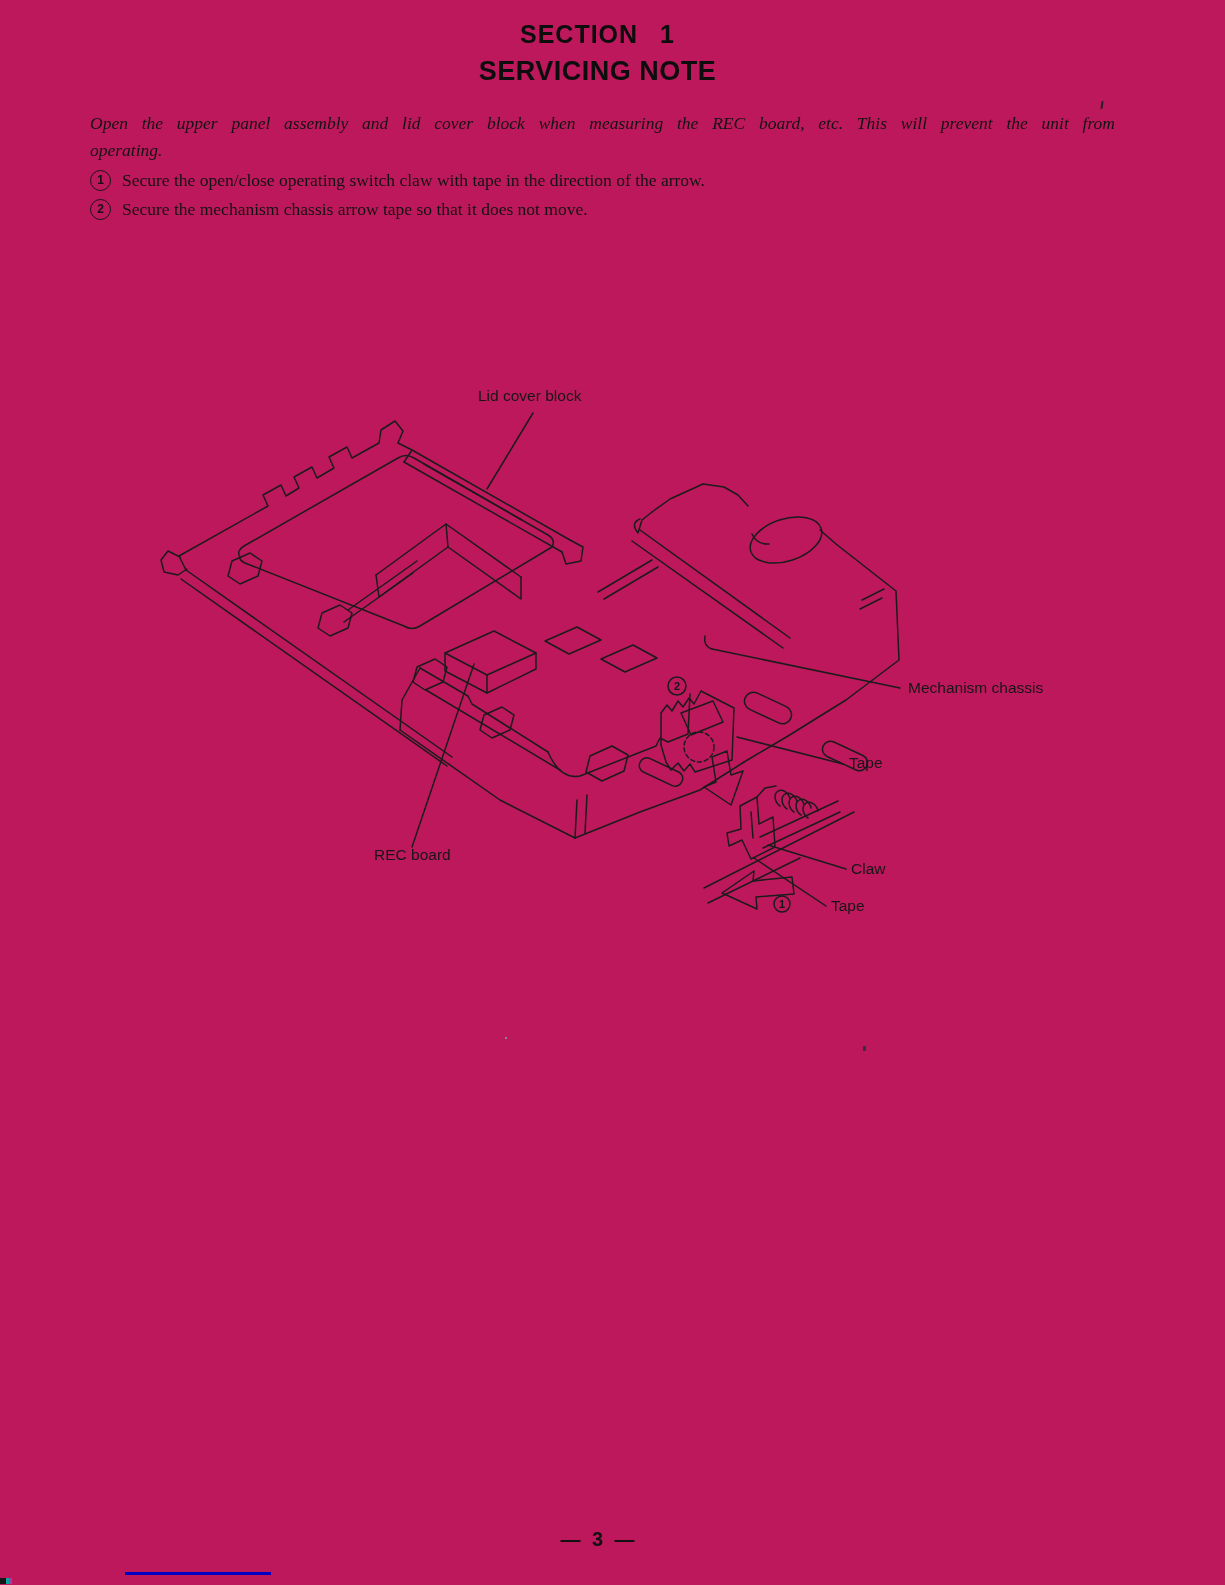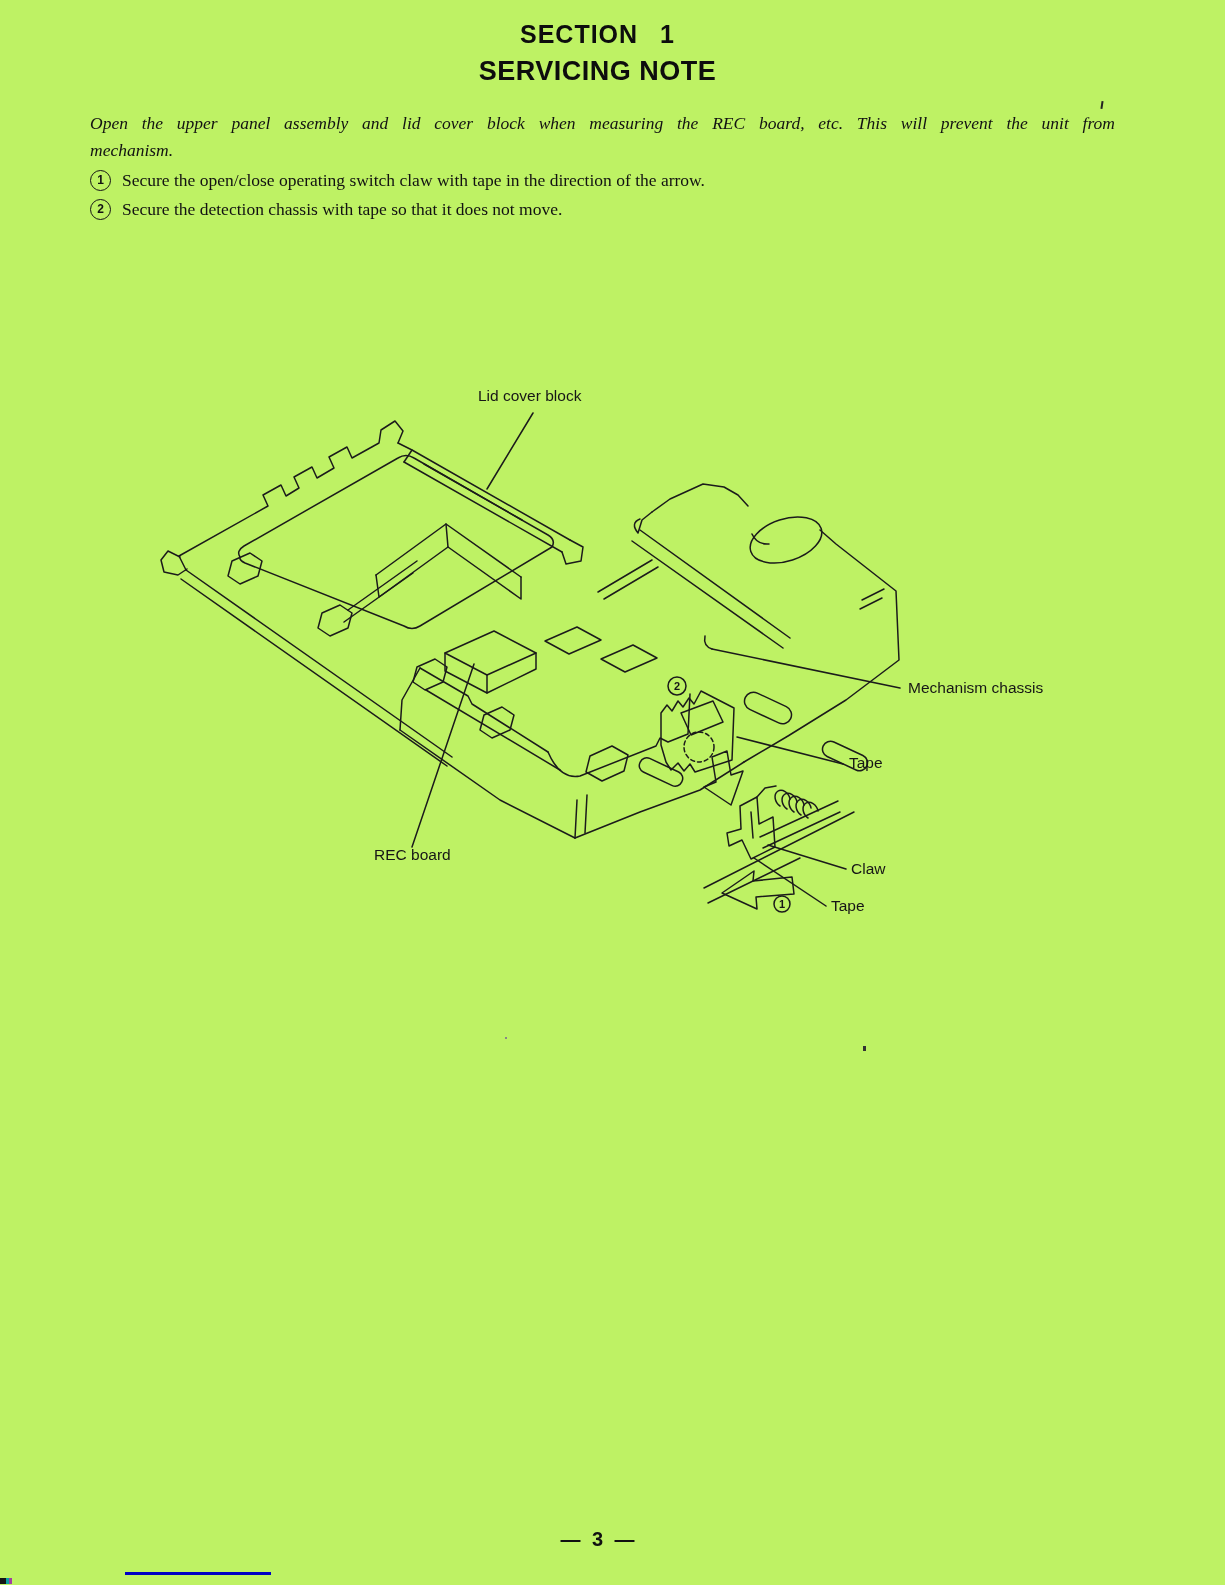--- a/index.html
+++ b/index.html
@@ -1,20 +1,20 @@
 <!DOCTYPE html>
 <html><head>
 <meta charset="utf-8">
 <style>
   html,body{margin:0;padding:0;background:#e8e8e8;}
   .page{
     position:relative;
     width:1225px;height:1585px;
     margin:0 auto;
-    background:#bef264;
+    background:#be185d;
     overflow:hidden;
     font-family:"Liberation Serif","DejaVu Serif",serif;
     color:#141414;
   }
   .hdr{
     position:absolute;left:0;right:30px;text-align:center;
     font-family:"Liberation Sans","DejaVu Sans",sans-serif;
     font-weight:bold;color:#0d0d0d;
   }
   .hdr.section{top:20px;font-size:25px;letter-spacing:1px;word-spacing:14px;}
@@ -55,31 +55,31 @@
 </head>
 <body>
 
 <div class="page">
 
   <div class="hdr section">SECTION 1</div>
   <div class="hdr title">SERVICING NOTE</div>
 
   <div class="intro">
     <div class="l1">Open the upper panel assembly and lid cover block when measuring the REC board, etc. This will prevent the unit from</div>
-    <div class="l2">mechanism.</div>
+    <div class="l2">operating.</div>
   </div>
 
   <div class="steps">
     <div class="step">
       <span class="stepnum">1</span>
       <span>Secure the open/close operating switch claw with tape in the direction of the arrow.</span>
     </div>
     <div class="step">
       <span class="stepnum">2</span>
-      <span>Secure the detection chassis with tape so that it does not move.</span>
+      <span>Secure the mechanism chassis arrow tape so that it does not move.</span>
     </div>
   </div>
 
   <svg class="diagram" width="1225" height="1585" viewBox="0 0 1225 1585">
 
     <g>
       <path d="M186,570 L179,556 L268,506 L263,495 L281,485 L286,496 L299,488 L294,477 L312,467 L317,478 L334,468 L329,457 L347,447 L352,458 L379,443 L381,430 L395,421 L403,431 L398,443"></path>
       <path d="M180,557 L168,551 L161,560 L164,572 L178,575 L187,569"></path>
 
       <path d="M398,443 L412,450 L570,540"></path>

